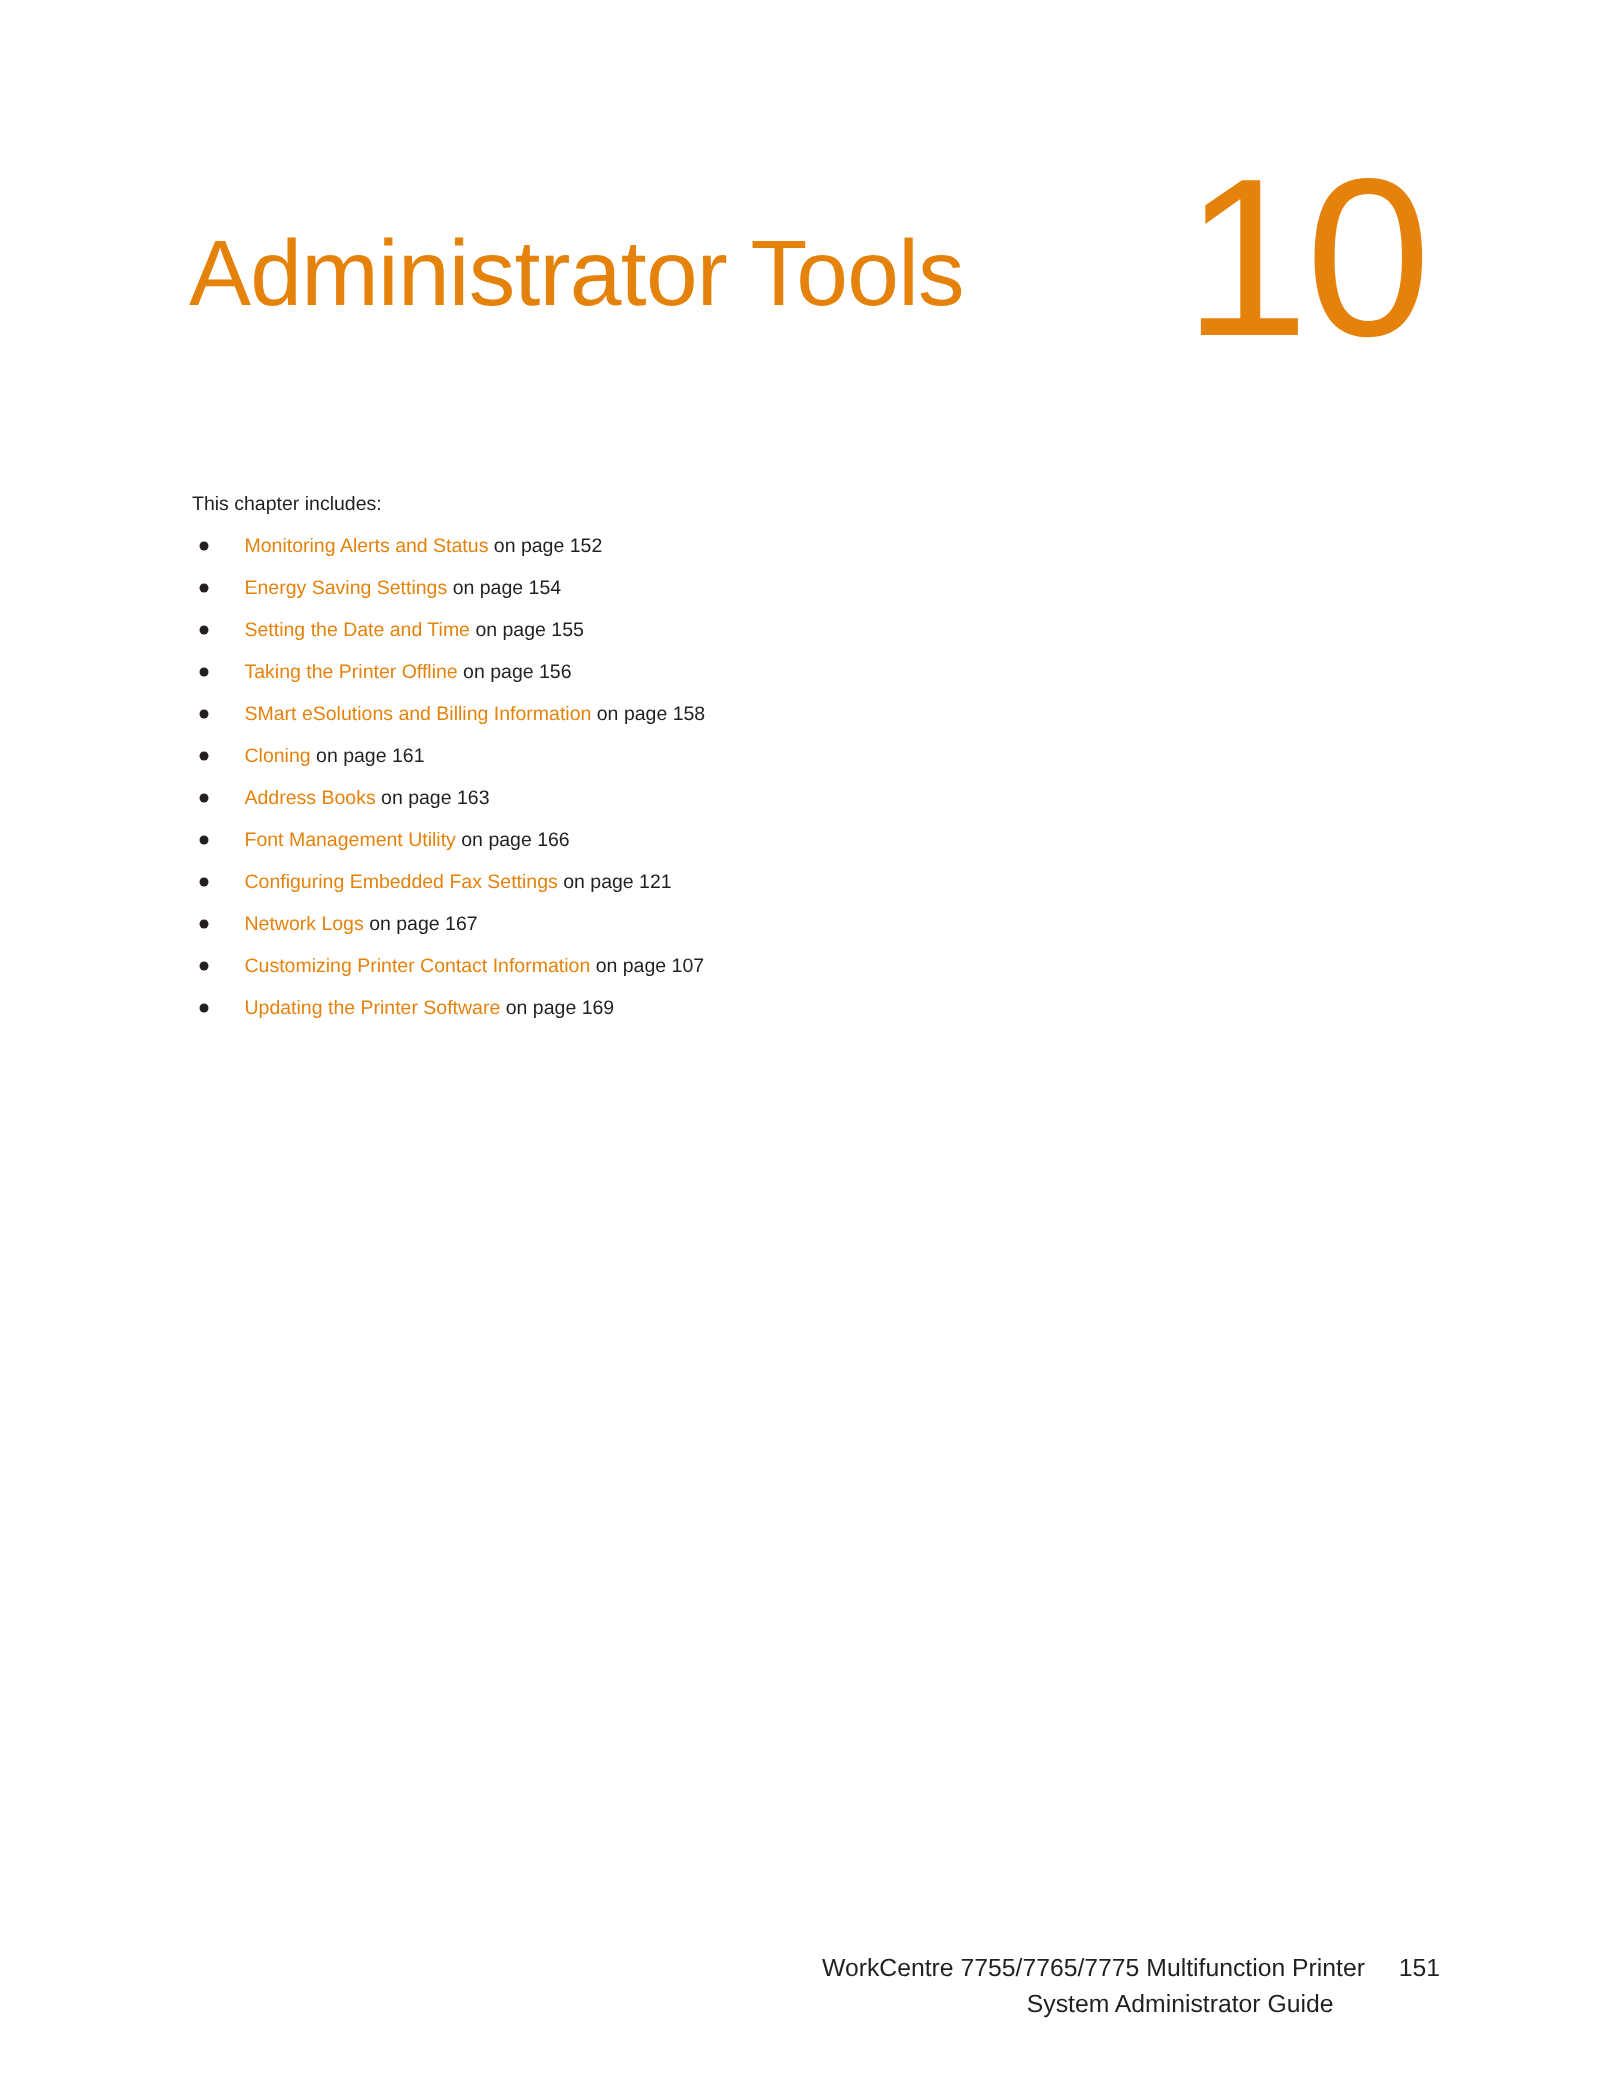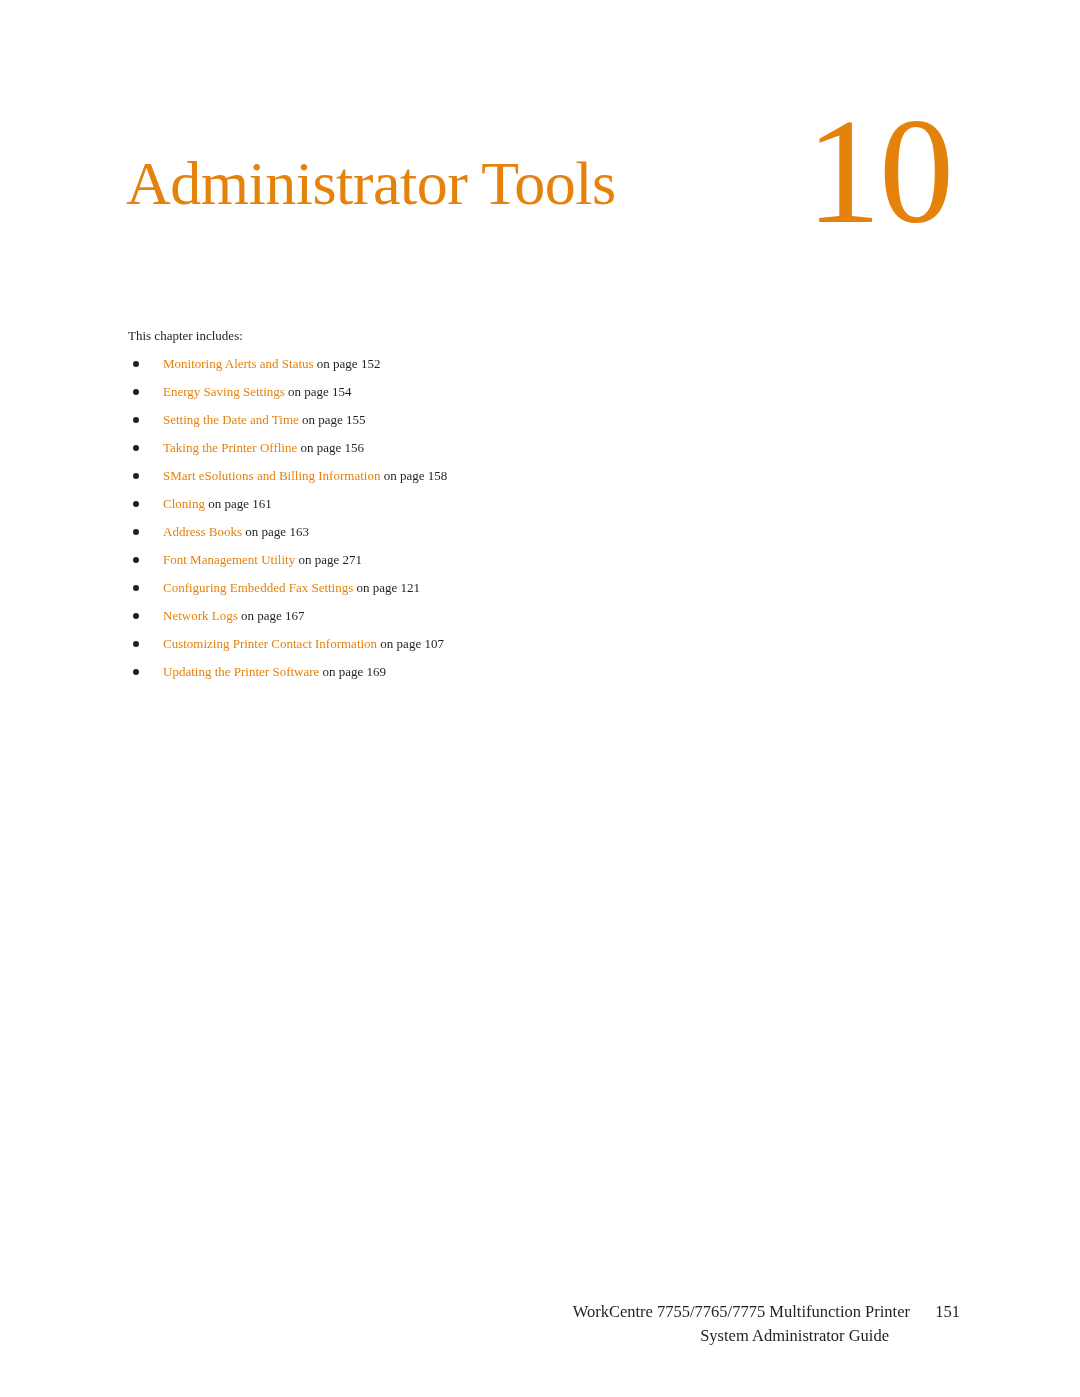--- a/index.html
+++ b/index.html
@@ -15,21 +15,20 @@
     -webkit-font-smoothing: antialiased;
     position: relative;
     overflow: hidden;
   }
 
   .page {
     position: relative;
     width: 1080px;
     height: 1182px;
     box-sizing: border-box;
-    font-family: Liberation Serif, serif;
   }
 
   
   .chapter-header {
     position: absolute;
     left: 0;
     top: 96px;
     width: 1080px;
     height: 160px;
   }
@@ -190,21 +189,21 @@
       <li>
         <span class="bullet-marker"></span><span class="xref">SMart eSolutions and Billing Information</span><span class="xref-tail"> on page 158</span>
       </li>
       <li>
         <span class="bullet-marker"></span><span class="xref">Cloning</span><span class="xref-tail"> on page 161</span>
       </li>
       <li>
         <span class="bullet-marker"></span><span class="xref">Address Books</span><span class="xref-tail"> on page 163</span>
       </li>
       <li>
-        <span class="bullet-marker"></span><span class="xref">Font Management Utility</span><span class="xref-tail"> on page 271</span>
+        <span class="bullet-marker"></span><span class="xref">Font Management Utility</span><span class="xref-tail"> on page 166</span>
       </li>
       <li>
         <span class="bullet-marker"></span><span class="xref">Configuring Embedded Fax Settings</span><span class="xref-tail"> on page 121</span>
       </li>
       <li>
         <span class="bullet-marker"></span><span class="xref">Network Logs</span><span class="xref-tail"> on page 167</span>
       </li>
       <li>
         <span class="bullet-marker"></span><span class="xref">Customizing Printer Contact Information</span><span class="xref-tail"> on page 107</span>
       </li>

